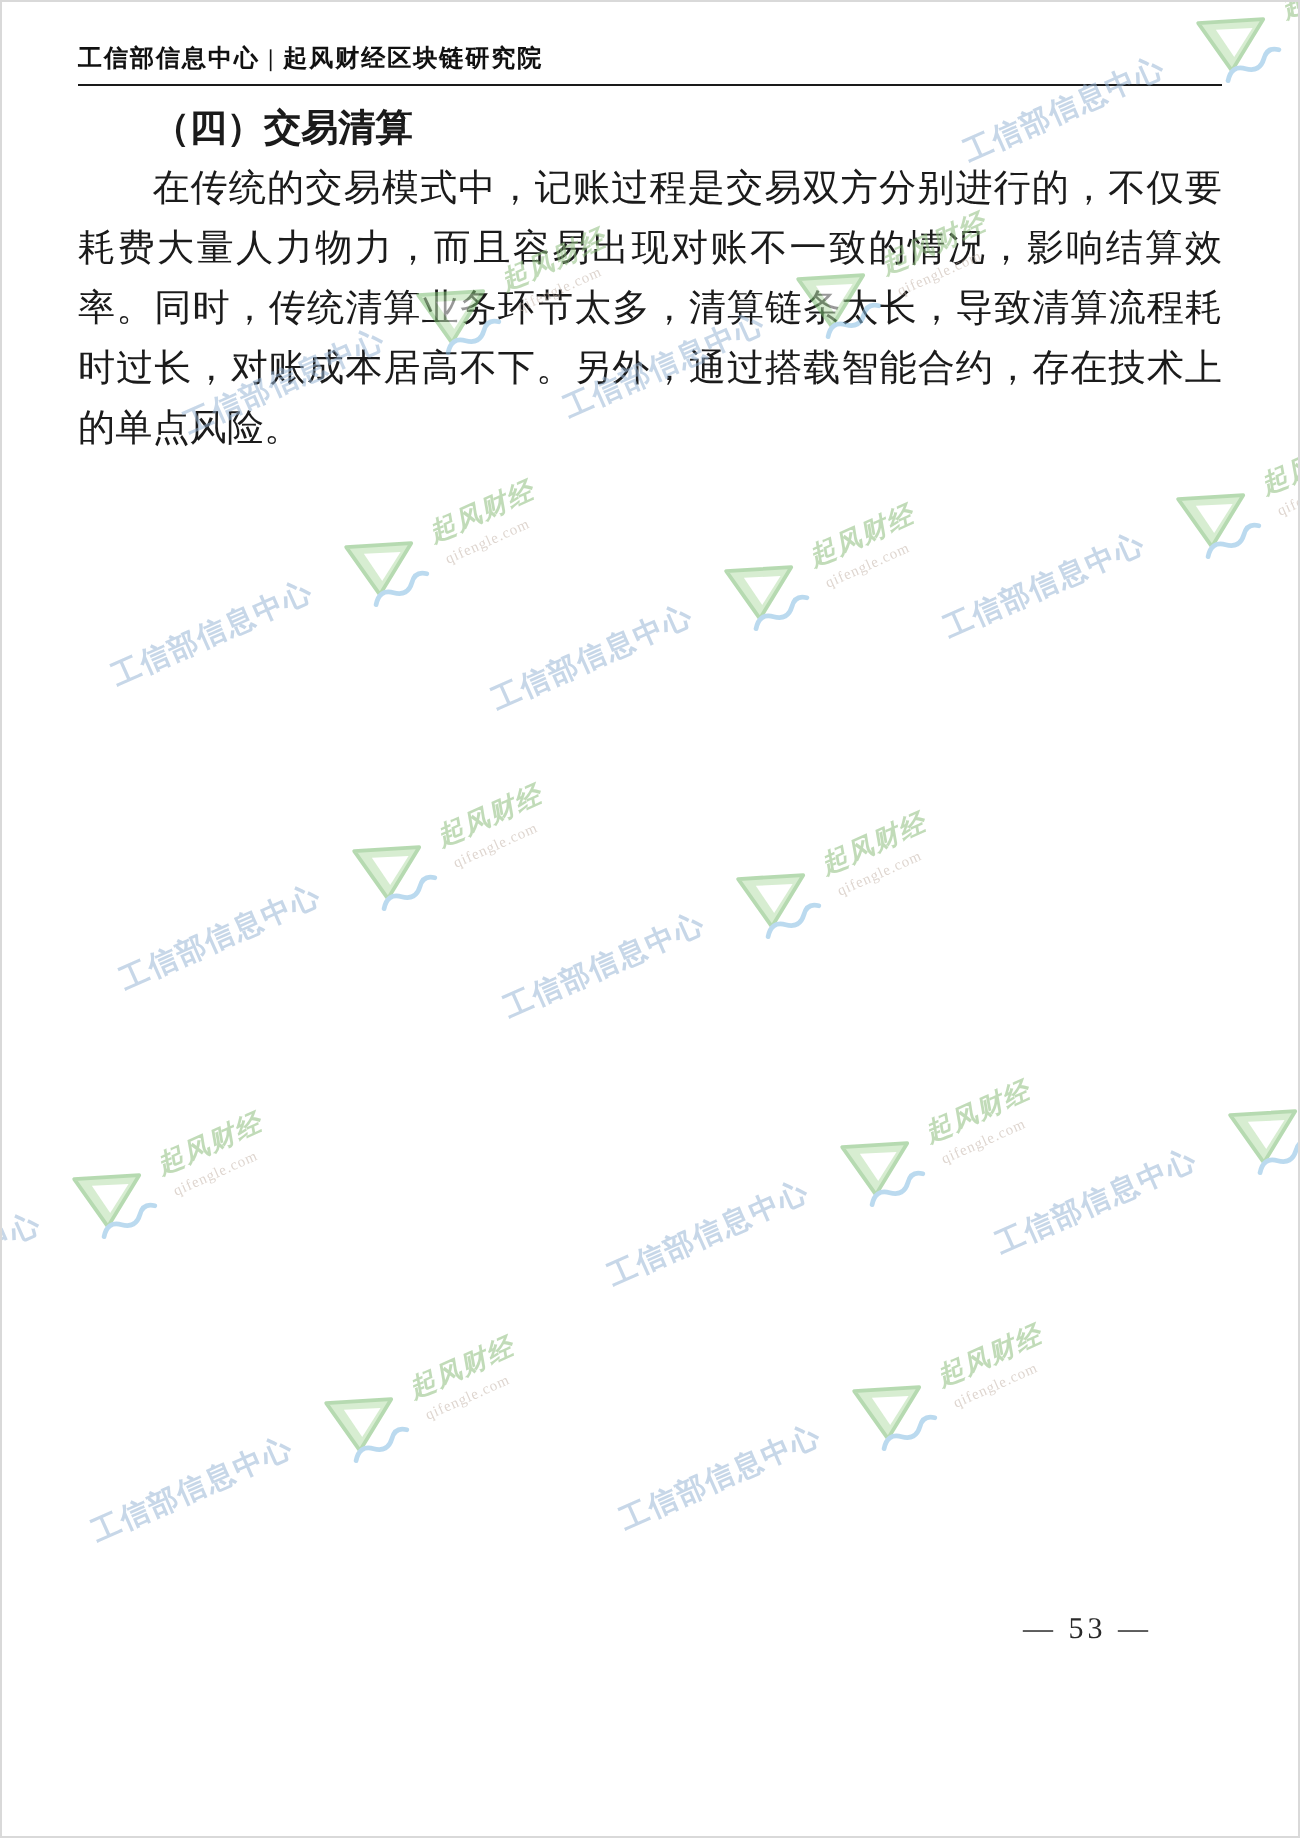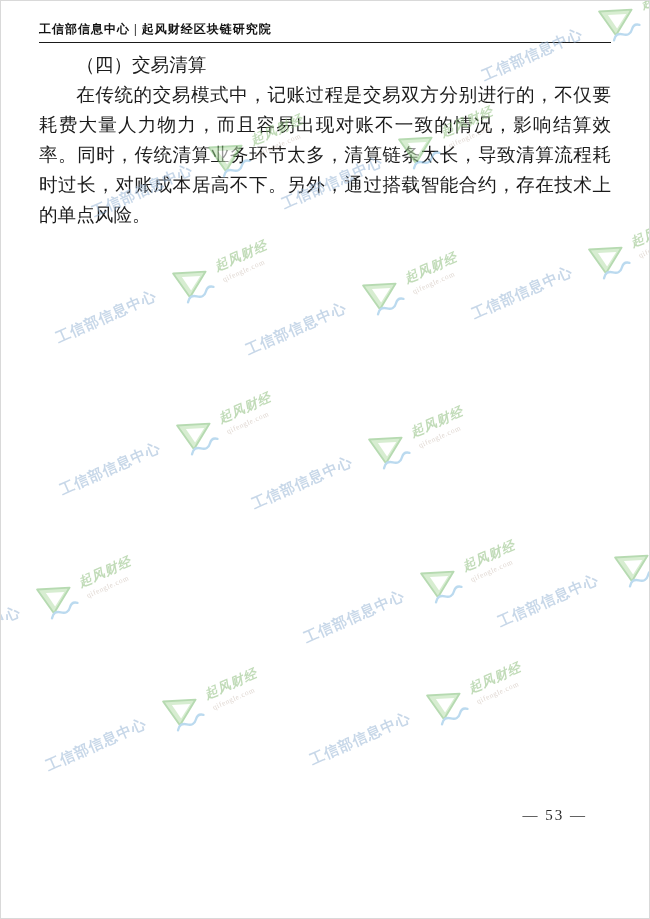--- a/index.html
+++ b/index.html
@@ -17,23 +17,23 @@
           border-bottom:1.5px solid #1a1a1a;}
   .header-title{font-size:12px;font-weight:bold;color:#111;letter-spacing:1px;padding-bottom:4px;
                 font-family:"Liberation Serif", serif;}
   
   .content{position:relative;z-index:1;margin:7px 38px 0 38px;
            font-size:18.6px;line-height:30px;color:#1b1b1b;
            text-align:justify;}
   .content p{margin:0;}
   .para{text-indent:2em;}
   .para.no-indent{text-indent:0;}
-  .heading{text-indent:2em;font-weight:normal;}
+  .heading{text-indent:2em;font-weight:bold;}
   
-  .page-number{position:absolute;z-index:1;top:806px;right:62px;
+  .page-number{position:absolute;z-index:1;top:806px;right:73px;
                font-size:15px;color:#2a2a2a;letter-spacing:2px;}
   
   .wm-layer{position:absolute;z-index:2;left:0;top:0;width:650px;height:919px;
             pointer-events:none;opacity:0.55;}
   .wm-group{position:absolute;width:0;height:0;}
   .wm-group > *{position:absolute;transform:rotate(-24deg);}
   .wm-logo{left:0;top:0;width:46px;height:40px;}
   .wm-org{left:-120px;top:40px;width:130px;font-size:14.5px;font-weight:bold;
           letter-spacing:1px;white-space:nowrap;}
   .wm-brand{left:42px;top:-16px;font-size:13px;font-weight:bold;font-style:italic;

